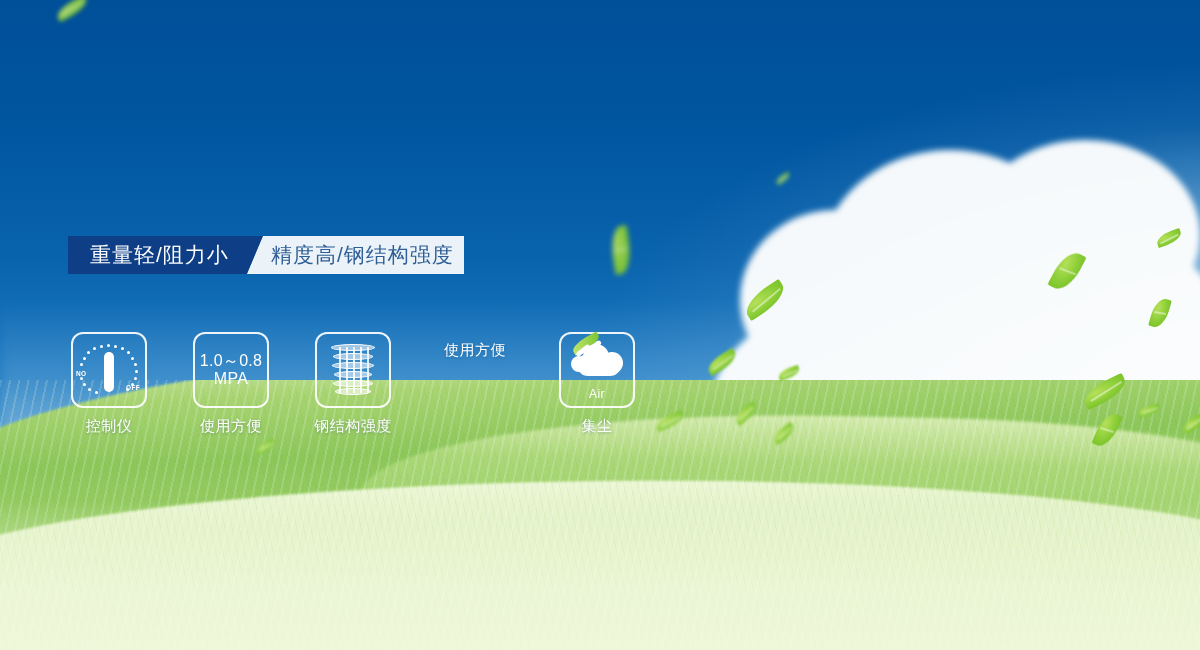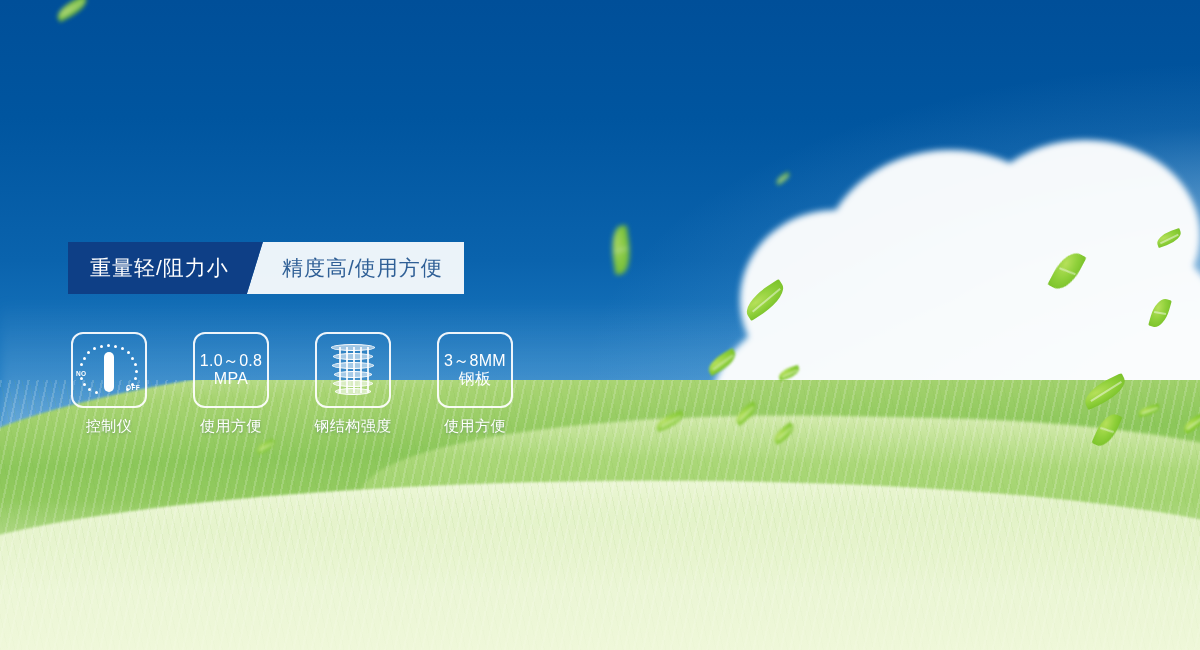--- a/index.html
+++ b/index.html
@@ -144,22 +144,22 @@
   }
   .sprout .lf.l{left:10px;top:4px;transform:rotate(-24deg);}
   .sprout .lf.r{left:46px;top:0px;transform:rotate(20deg);}
   .sprout .lf::after{
     content:"";position:absolute;left:48%;top:8%;width:1.5px;height:84%;
     background:rgba(255,255,255,.45);
   }
 
   
   .sub-bar{
-    position:absolute;left:68px;top:242px;
-    height:52px;width:396px;
+    position:absolute;left:68px;top:236px;
+    height:38px;width:396px;
     display:flex;align-items:stretch;justify-content:space-between;
   }
   .sub-left{
     position:relative;
     background:#0e3f86;
     display:flex;align-items:center;justify-content:center;
     padding:0 20px 0 22px;
     color:#ffffff;
     font-size:21px;letter-spacing:1px;
     z-index:2;
@@ -320,21 +320,21 @@
   <div class="leaf" style="left:1082px;top:382px;width:46px;height:19px;transform:rotate(-26deg);"></div>
   <div class="leaf" style="left:1138px;top:406px;width:22px;height:9px;transform:rotate(-14deg);filter:blur(.8px);"></div>
   <div class="leaf" style="left:1098px;top:412px;width:18px;height:36px;transform:rotate(24deg);filter:blur(.5px);"></div>
   <div class="leaf" style="left:1182px;top:418px;width:24px;height:11px;transform:rotate(-30deg);filter:blur(1px);"></div>
   <div class="leaf" style="left:256px;top:442px;width:20px;height:9px;transform:rotate(-24deg);filter:blur(1.6px);opacity:.8;"></div>
   <div class="leaf" style="left:775px;top:175px;width:16px;height:7px;transform:rotate(-30deg);filter:blur(2px);opacity:.75;"></div>
 
 
   <div class="sub-bar">
     <div class="sub-left">重量轻/阻力小</div>
-    <div class="sub-right">精度高/使用方便</div>
+    <div class="sub-right">精度高/钢结构强度</div>
   </div>
 
   <div class="features">
 
     <div class="feature">
       <div class="fbox">
         <div class="gauge">
           <span class="dot" style="left:27px;top:1px;"></span>
           <span class="dot" style="left:34px;top:2px;"></span>
           <span class="dot" style="left:41px;top:4px;"></span>
@@ -383,22 +383,33 @@
           <i style="top:18px;width:42px;"></i>
           <i style="top:27px;width:38px;"></i>
           <i style="top:36px;width:40px;"></i>
           <i style="top:44px;width:36px;"></i>
         </div>
       </div>
       <div class="flabel">钢结构强度</div>
     </div>
 
     <div class="feature">
+      <div class="flabel">使用方便</div>
+    </div>
+
+    <div class="feature">
       <div class="fbox">
-        <div class="t1">3～8MM</div>
-        <div class="t2">钢板</div>
+        <div class="airicon">
+          <span class="airleaf"></span>
+          <span class="c body"></span>
+          <span class="c ca"></span>
+          <span class="c cb"></span>
+          <span class="c cc"></span>
+          <span class="swoosh"></span>
+          <span class="swoosh2"></span>
+        </div>
+        <div class="airtext">Air</div>
       </div>
-      <div class="flabel">使用方便</div>
-    </div>
-
+      <div class="flabel">集尘</div>
+    </div>
 
   </div>
 </div>
 
 </body></html>

